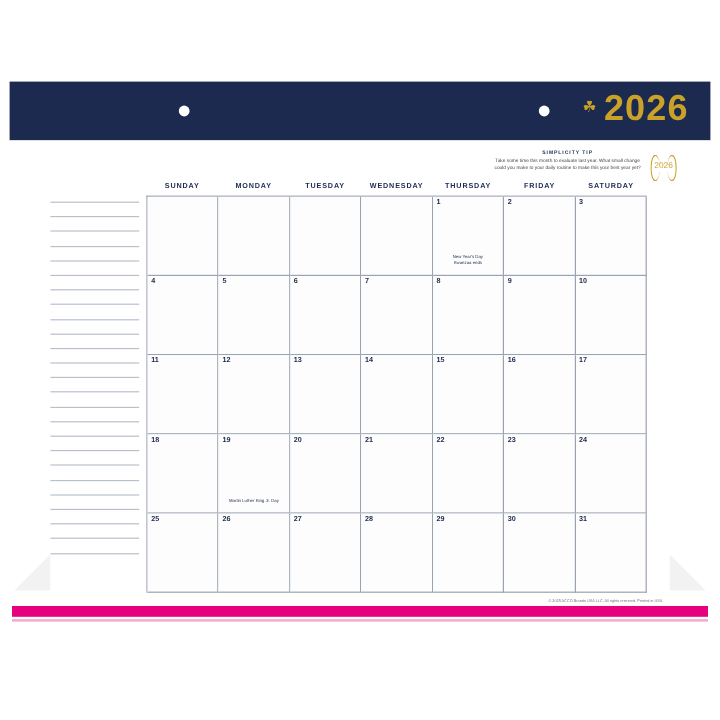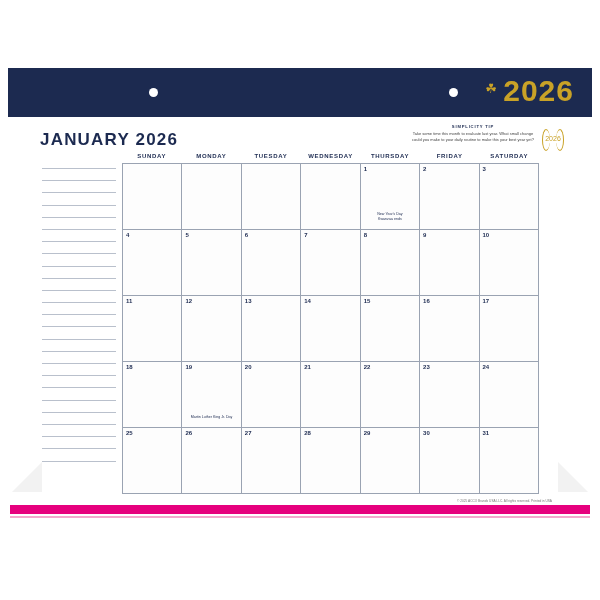--- a/index.html
+++ b/index.html
@@ -317,21 +317,20 @@
 
   <div class="header-band">
     <div class="punch-hole left"></div>
     <div class="punch-hole right"></div>
     <div class="year-mark">☘</div>
     <div class="year-label">2026</div>
   </div>
 
   <div class="sheet"></div>
 
-  <div class="month-title">JANUARY 2026</div>
 
   <div class="tip-box">
     <div class="tip-title">SIMPLICITY TIP</div>
     <div class="tip-body">Take some time this month to evaluate last year. What small change could you make to your daily routine to make this your best year yet?</div>
   </div>
   <div class="seal">2026</div>
 
   <div class="notes">
       <div class="line"></div>
       <div class="line"></div>

